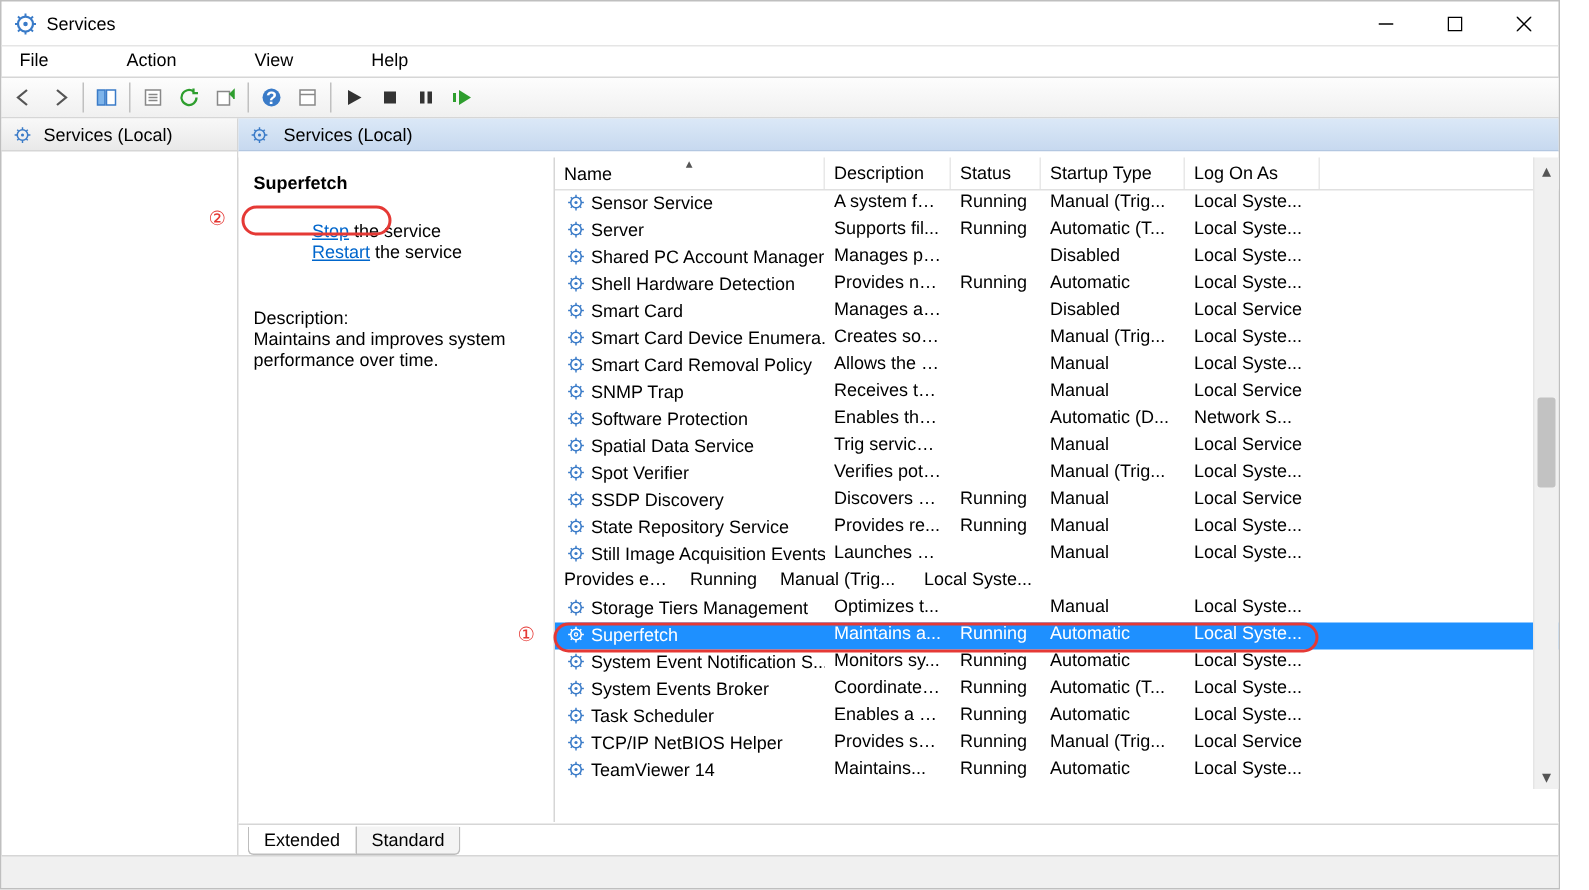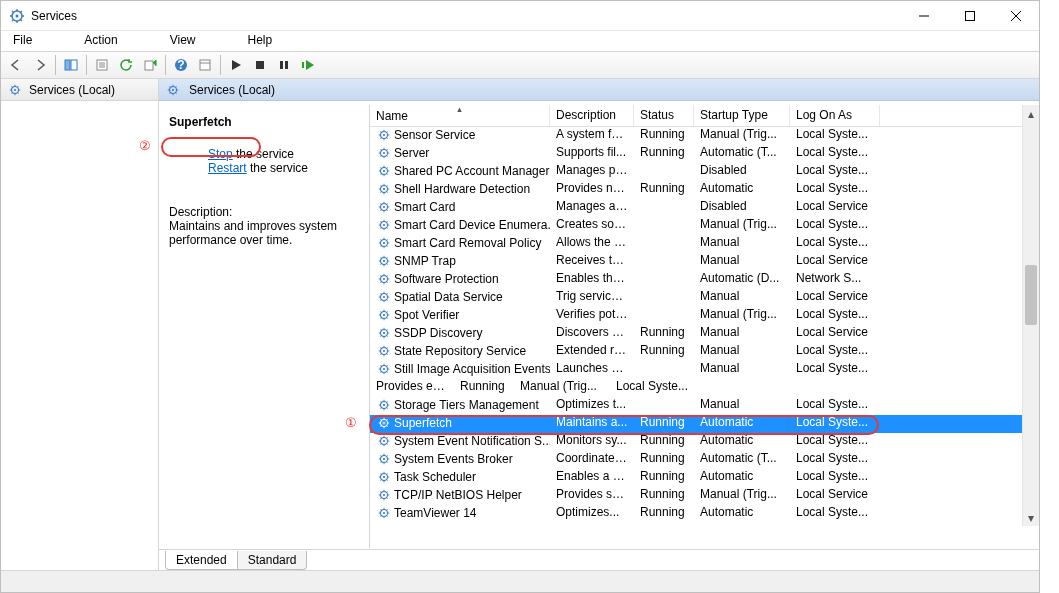--- a/index.html
+++ b/index.html
@@ -436,21 +436,21 @@
                 <div class="cell col-name">
                   <span class="gear">
                     <svg width="14" height="14" viewBox="0 0 16 16">
                       <circle cx="8" cy="8" r="4" fill="none" stroke="#3a7bc8" stroke-width="1.2"></circle>
                       <circle cx="8" cy="8" r="1.2" fill="#3a7bc8"></circle>
                       <path d="M8 2v2M8 12v2M2 8h2M12 8h2M4 4l1 1M11 11l1 1M12 4l-1 1M5 11l-1 1" stroke="#3a7bc8" stroke-width="1.1"></path>
                     </svg>
                   </span>
                   <span>State Repository Service</span>
                 </div>
-                <div class="cell col-desc">Extended re...</div>
+                <div class="cell col-desc">Provides re...</div>
                 <div class="cell col-status">Running</div>
                 <div class="cell col-start">Manual</div>
                 <div class="cell col-logon">Local Syste...</div>
               </div>
               <div class="row">
                 <div class="cell col-name">
                   <span class="gear">
                     <svg width="14" height="14" viewBox="0 0 16 16">
                       <circle cx="8" cy="8" r="4" fill="none" stroke="#3a7bc8" stroke-width="1.2"></circle>
                       <circle cx="8" cy="8" r="1.2" fill="#3a7bc8"></circle>
@@ -570,21 +570,21 @@
                 <div class="cell col-name">
                   <span class="gear">
                     <svg width="14" height="14" viewBox="0 0 16 16">
                       <circle cx="8" cy="8" r="4" fill="none" stroke="#3a7bc8" stroke-width="1.2"></circle>
                       <circle cx="8" cy="8" r="1.2" fill="#3a7bc8"></circle>
                       <path d="M8 2v2M8 12v2M2 8h2M12 8h2M4 4l1 1M11 11l1 1M12 4l-1 1M5 11l-1 1" stroke="#3a7bc8" stroke-width="1.1"></path>
                     </svg>
                   </span>
                   <span>TeamViewer 14</span>
                 </div>
-                <div class="cell col-desc">Optimizes...</div>
+                <div class="cell col-desc">Maintains...</div>
                 <div class="cell col-status">Running</div>
                 <div class="cell col-start">Automatic</div>
                 <div class="cell col-logon">Local Syste...</div>
               </div>
             </div>
 
           <div class="scrollbar">
             <div class="arr up">▴</div>
             <div class="thumb"></div>
             <div class="arr down">▾</div>

